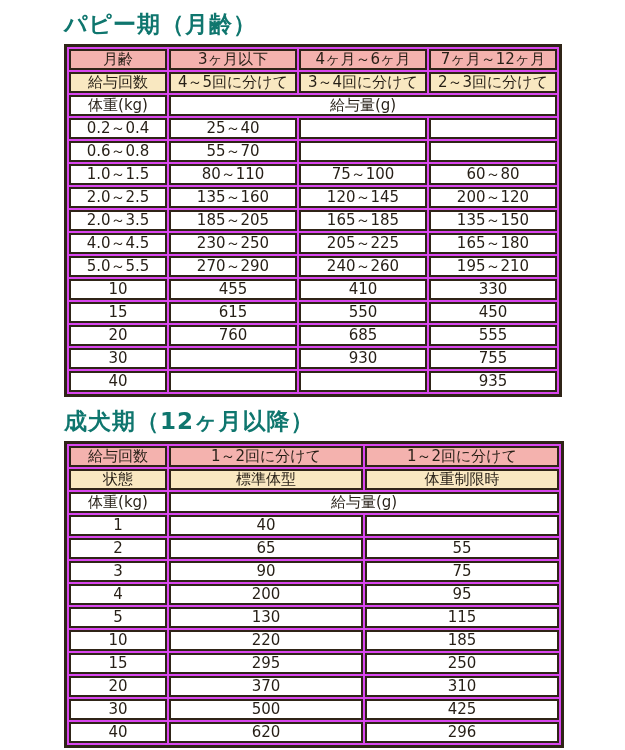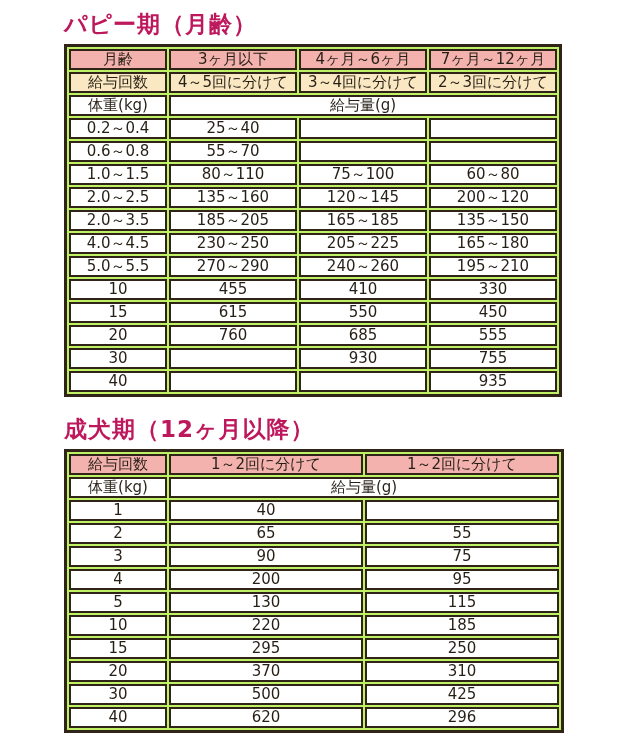--- a/index.html
+++ b/index.html
@@ -15,32 +15,32 @@
     overflow: hidden;
   }
   .page {
     padding: 8px 0 0 64px;
     width: 500px;
   }
   .section-title {
     font-size: 23px;
     font-weight: bold;
     line-height: 29px;
-    color: #be185d;
+    color: #0f766e;
     margin: 2px 0 5px 0;
     letter-spacing: 1px;
   }
   table.feed-table {
     border-collapse: separate;
     border-spacing: 2px;
     table-layout: fixed;
     width: 492px;
-    background: #bef264;
+    background: #d946ef;
     border: 3px solid #2f2417;
-    margin-bottom: 18px;
+    margin-bottom: 10px;
   }
   table.feed-table td {
     border: 2px solid #2f2417;
     text-align: center;
     vertical-align: middle;
     font-size: 15px;
     line-height: 15px;
     height: 14px;
     padding: 1px 2px;
     background: #ffffff;
@@ -164,20 +164,25 @@
       <col style="width:98px">
       <col style="width:194px">
       <col style="width:194px">
     </colgroup>
     <tbody>
         <tr class="pink">
           <td>給与回数</td>
           <td>1～2回に分けて</td>
           <td>1～2回に分けて</td>
         </tr>
+        <tr class="cream">
+          <td>状態</td>
+          <td>標準体型</td>
+          <td>体重制限時</td>
+        </tr>
         <tr>
           <td>体重(kg)</td>
           <td colspan="2">給与量(g)</td>
         </tr>
         <tr>
           <td>1</td>
           <td>40</td>
           <td></td>
         </tr>
         <tr>

